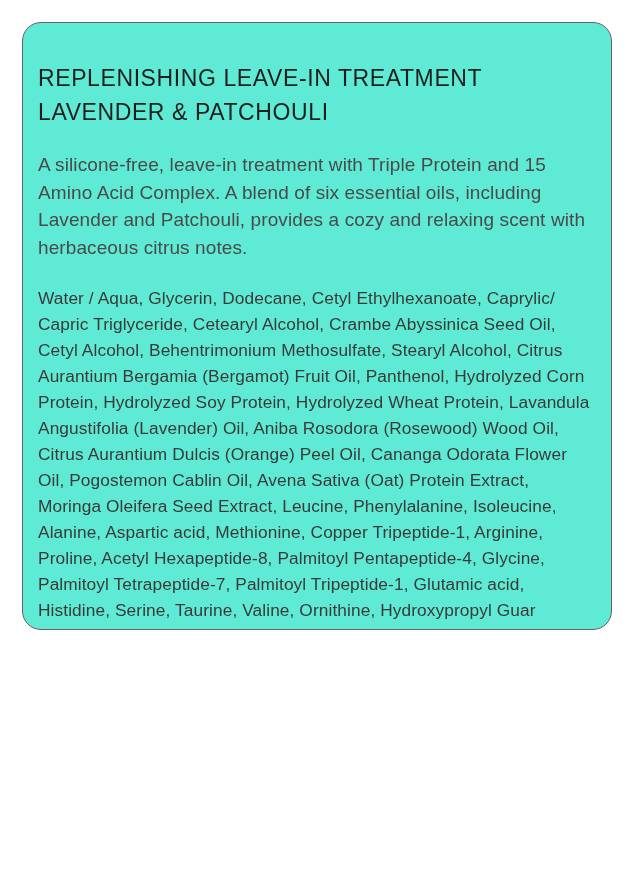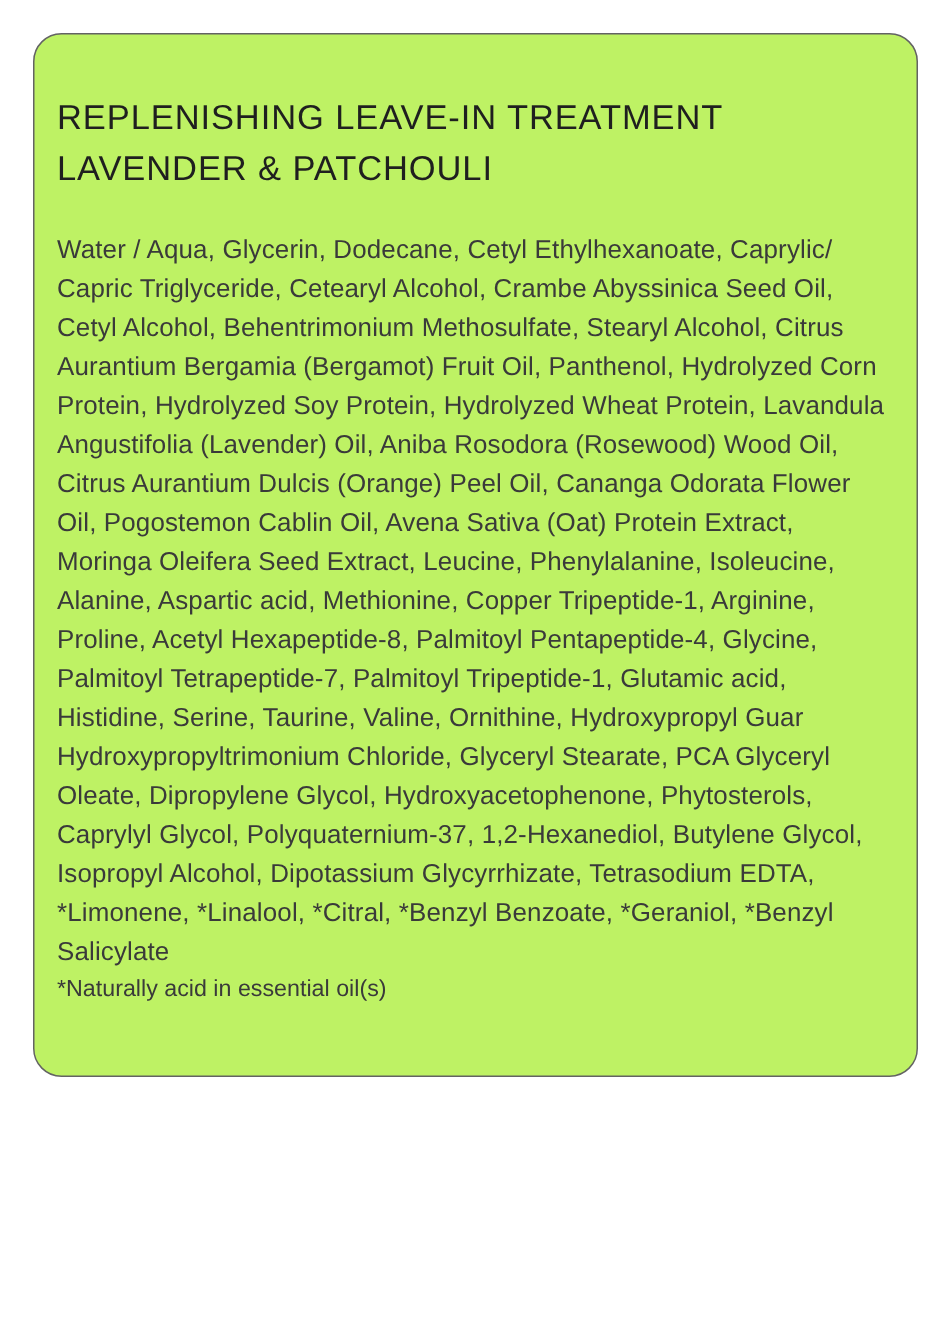--- a/index.html
+++ b/index.html
@@ -12,25 +12,25 @@
     height: 879px;
     position: relative;
     font-family: "Liberation Sans", "DejaVu Sans", sans-serif;
     -webkit-font-smoothing: antialiased;
   }
   .label-card {
     position: absolute;
     left: 22px;
     top: 22px;
     width: 590px;
-    height: 696px;
+    height: 608px;
     box-sizing: border-box;
     border: 1.5px solid #636363;
     border-radius: 19px;
-    background: #bef264;
+    background: #5eead4;
     overflow: hidden;
   }
   .label-content {
     padding: 38px 16px 0 15px;
   }
   .product-title {
     color: #1f1f1f;
     font-size: 23px;
     line-height: 34px;
     font-weight: 400;
@@ -62,16 +62,17 @@
 </style>
 </head>
 <body>
 
 <div class="label-card">
   <div class="label-content">
     <div class="product-title">
       <div>REPLENISHING LEAVE-IN TREATMENT</div>
       <div>LAVENDER &amp; PATCHOULI</div>
     </div>
+    <div class="product-description">A silicone-free, leave-in treatment with Triple Protein and 15 Amino Acid Complex. A blend of six essential oils, including Lavender and Patchouli, provides a cozy and relaxing scent with herbaceous citrus notes.</div>
     <div class="ingredients-list">Water / Aqua, Glycerin, Dodecane, Cetyl Ethylhexanoate, Caprylic/ Capric Triglyceride, Cetearyl Alcohol, Crambe Abyssinica Seed Oil, Cetyl Alcohol, Behentrimonium Methosulfate, Stearyl Alcohol, Citrus Aurantium Bergamia (Bergamot) Fruit Oil, Panthenol, Hydrolyzed Corn Protein, Hydrolyzed Soy Protein, Hydrolyzed Wheat Protein, Lavandula Angustifolia (Lavender) Oil, Aniba Rosodora (Rosewood) Wood Oil, Citrus Aurantium Dulcis (Orange) Peel Oil, Cananga Odorata Flower Oil, Pogostemon Cablin Oil, Avena Sativa (Oat) Protein Extract, Moringa Oleifera Seed Extract, Leucine, Phenylalanine, Isoleucine, Alanine, Aspartic acid, Methionine, Copper Tripeptide-1, Arginine, Proline, Acetyl Hexapeptide-8, Palmitoyl Pentapeptide-4, Glycine, Palmitoyl Tetrapeptide-7, Palmitoyl Tripeptide-1, Glutamic acid, Histidine, Serine, Taurine, Valine, Ornithine, Hydroxypropyl Guar Hydroxypropyltrimonium Chloride, Glyceryl Stearate, PCA Glyceryl Oleate, Dipropylene Glycol, Hydroxyacetophenone, Phytosterols, Caprylyl Glycol, Polyquaternium-37, 1,2-Hexanediol, Butylene Glycol, Isopropyl Alcohol, Dipotassium Glycyrrhizate, Tetrasodium EDTA, *Limonene, *Linalool, *Citral, *Benzyl Benzoate, *Geraniol, *Benzyl Salicylate</div>
     <div class="ingredients-footnote">*Naturally acid in essential oil(s)</div>
   </div>
 </div>
 
 </body></html>

